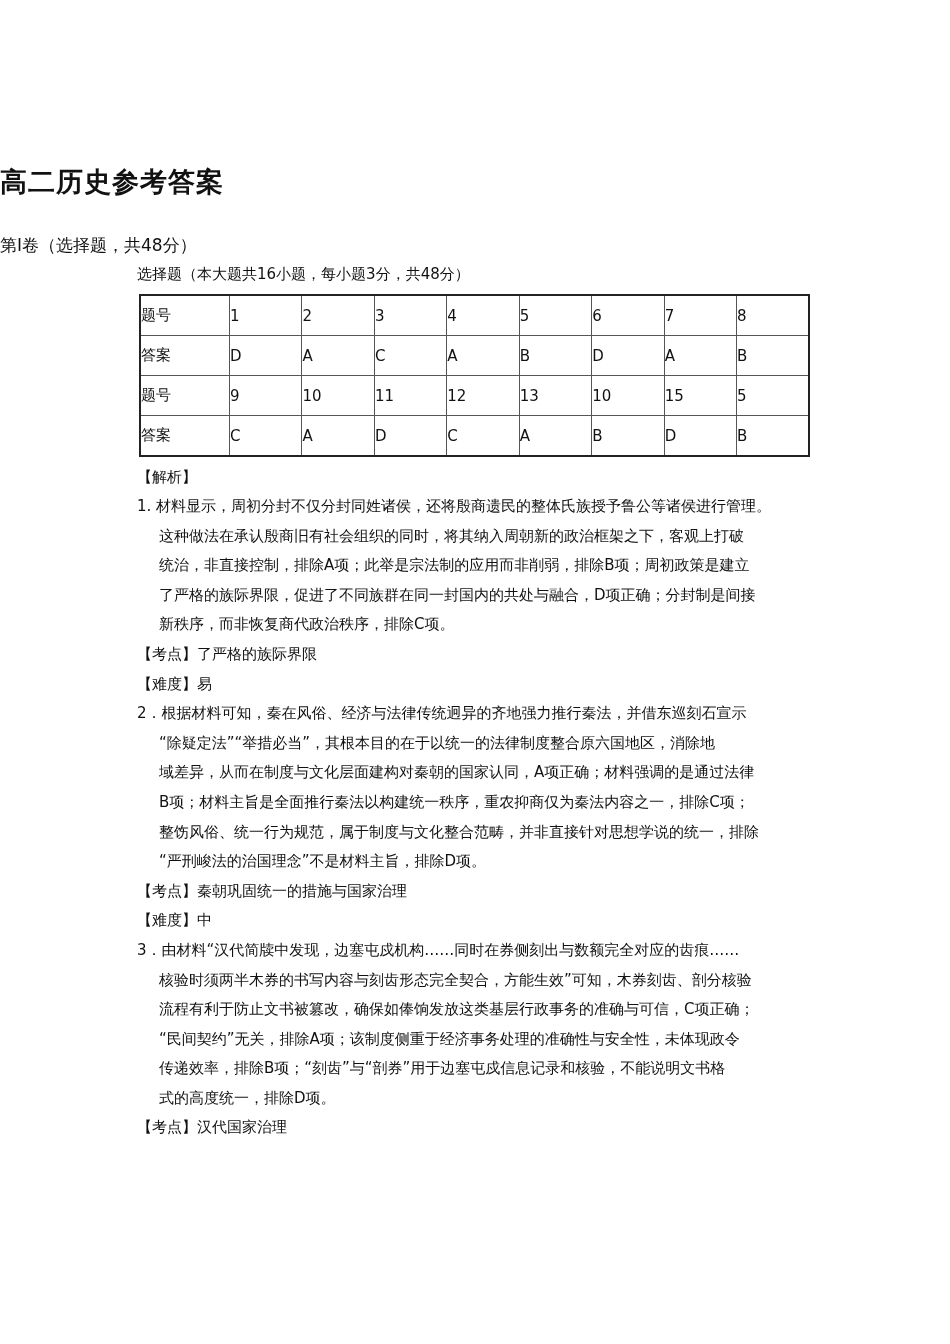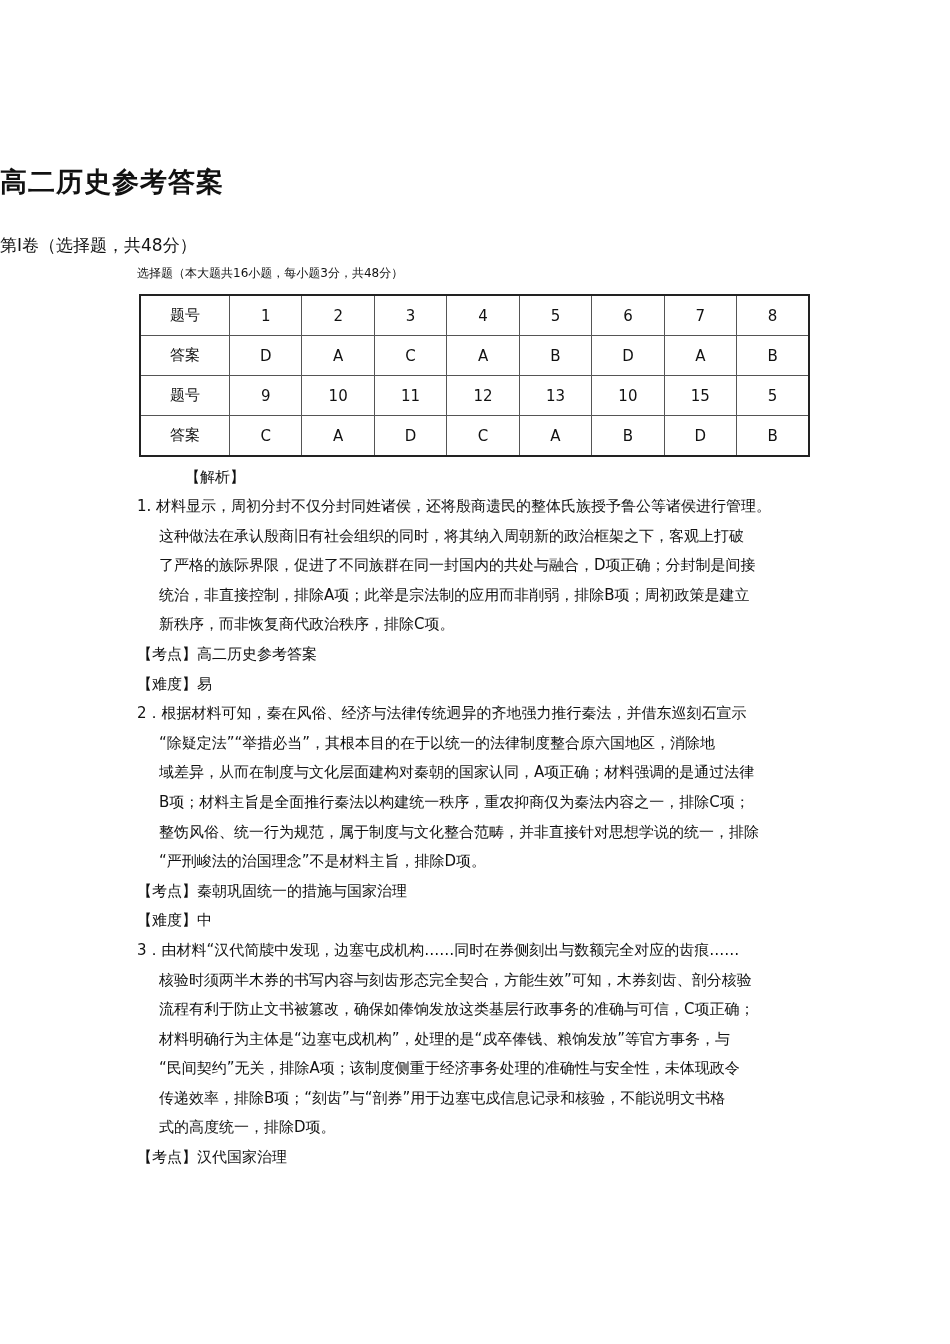--- a/index.html
+++ b/index.html
@@ -9,34 +9,34 @@
   }
   .title {
     position: absolute; top: 164px; left: 0; width: 950px; text-align: left;
     font-family: "DejaVu Serif", serif; font-weight: bold; font-size: 27px; letter-spacing: 1px;
   }
   .section-title {
     position: absolute; top: 234px; left: 0; width: 950px; text-align: left;
     font-size: 17px;
   }
   .section-sub {
-    position: absolute; top: 265px; left: 137px; font-size: 12px;
+    position: absolute; top: 265px; left: 137px; font-size: 15px;
   }
   table.answers {
     position: absolute; top: 294px; left: 139px; width: 671px; height: 160px;
     border-collapse: collapse; border: 2px solid #222; table-layout: fixed;
   }
   table.answers td {
-    border: 1px solid #555; text-align: center; font-size: 15px; height: 39px; padding: 0;
+    border: 1px solid #555; text-align: left; font-size: 15px; height: 39px; padding: 0;
   }
   table.answers td.hdr { width: 88px; }
   .analysis {
     position: absolute; top: 464px; left: 137px; width: 700px; font-size: 15px;
   }
-  .analysis-label { height: 26px; line-height: 26px; margin-bottom: 2px; margin-left: 48px; }
+  .analysis-label { height: 26px; line-height: 26px; margin-bottom: 2px; }
   .item { margin: 0; }
   .line { height: 29.6px; line-height: 29.6px; white-space: nowrap; }
   .first { padding-left: 0; }
   .cont { padding-left: 22px; }
   .meta { padding-left: 0; height: 29.6px; line-height: 29.6px; }
 </style>
 </head>
 <body>
 
 <div class="title">高二历史参考答案</div>
@@ -91,40 +91,39 @@
       </tr>
     </tbody>
 </table>
 
 <div class="analysis">
   <div class="analysis-label">【解析】</div>
   <div id="items">
       <div class="item">
         <div class="line first">1. 材料显示，周初分封不仅分封同姓诸侯，还将殷商遗民的整体氏族授予鲁公等诸侯进行管理。</div>
         <div class="line cont">这种做法在承认殷商旧有社会组织的同时，将其纳入周朝新的政治框架之下，客观上打破</div>
+        <div class="line cont">统治，非直接控制，排除A项；此举是宗法制的应用而非削弱，排除B项；周初政策是建立</div>
         <div class="line cont">了严格的族际界限，促进了不同族群在同一封国内的共处与融合，D项正确；分封制是间接</div>
-        <div class="line cont">统治，非直接控制，排除A项；此举是宗法制的应用而非削弱，排除B项；周初政策是建立</div>
         <div class="line cont">新秩序，而非恢复商代政治秩序，排除C项。</div>
-        <div class="meta cont">【考点】高二历史参考答案</div>
+        <div class="meta cont">【考点】了严格的族际界限</div>
         <div class="meta cont">【难度】易</div>
       </div>
       <div class="item">
         <div class="line first">2．根据材料可知，秦在风俗、经济与法律传统迥异的齐地强力推行秦法，并借东巡刻石宣示</div>
         <div class="line cont">“除疑定法”“举措必当”，其根本目的在于以统一的法律制度整合原六国地区，消除地</div>
         <div class="line cont">域差异，从而在制度与文化层面建构对秦朝的国家认同，A项正确；材料强调的是通过法律</div>
         <div class="line cont">B项；材料主旨是全面推行秦法以构建统一秩序，重农抑商仅为秦法内容之一，排除C项；</div>
         <div class="line cont">整饬风俗、统一行为规范，属于制度与文化整合范畴，并非直接针对思想学说的统一，排除</div>
         <div class="line cont">“严刑峻法的治国理念”不是材料主旨，排除D项。</div>
         <div class="meta cont">【考点】秦朝巩固统一的措施与国家治理</div>
         <div class="meta cont">【难度】中</div>
       </div>
       <div class="item">
         <div class="line first">3．由材料“汉代简牍中发现，边塞屯戍机构……同时在券侧刻出与数额完全对应的齿痕……</div>
         <div class="line cont">核验时须两半木券的书写内容与刻齿形态完全契合，方能生效”可知，木券刻齿、剖分核验</div>
         <div class="line cont">流程有利于防止文书被篡改，确保如俸饷发放这类基层行政事务的准确与可信，C项正确；</div>
-        <div class="line cont">材料明确行为主体是“边塞屯戍机构”，处理的是“戍卒俸钱、粮饷发放”等官方事务，与</div>
         <div class="line cont">“民间契约”无关，排除A项；该制度侧重于经济事务处理的准确性与安全性，未体现政令</div>
         <div class="line cont">传递效率，排除B项；“刻齿”与“剖券”用于边塞屯戍信息记录和核验，不能说明文书格</div>
         <div class="line cont">式的高度统一，排除D项。</div>
         <div class="meta cont">【考点】汉代国家治理</div>
       </div>
     </div>
 </div>
 
 </body></html>

